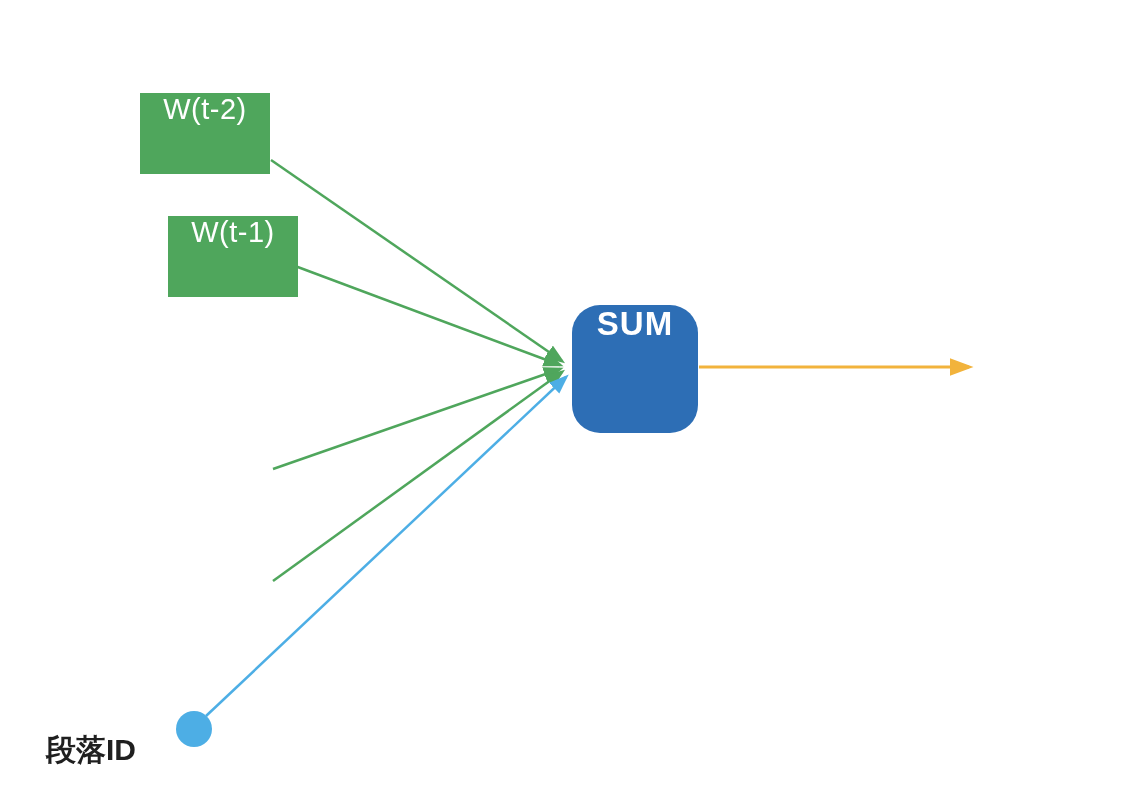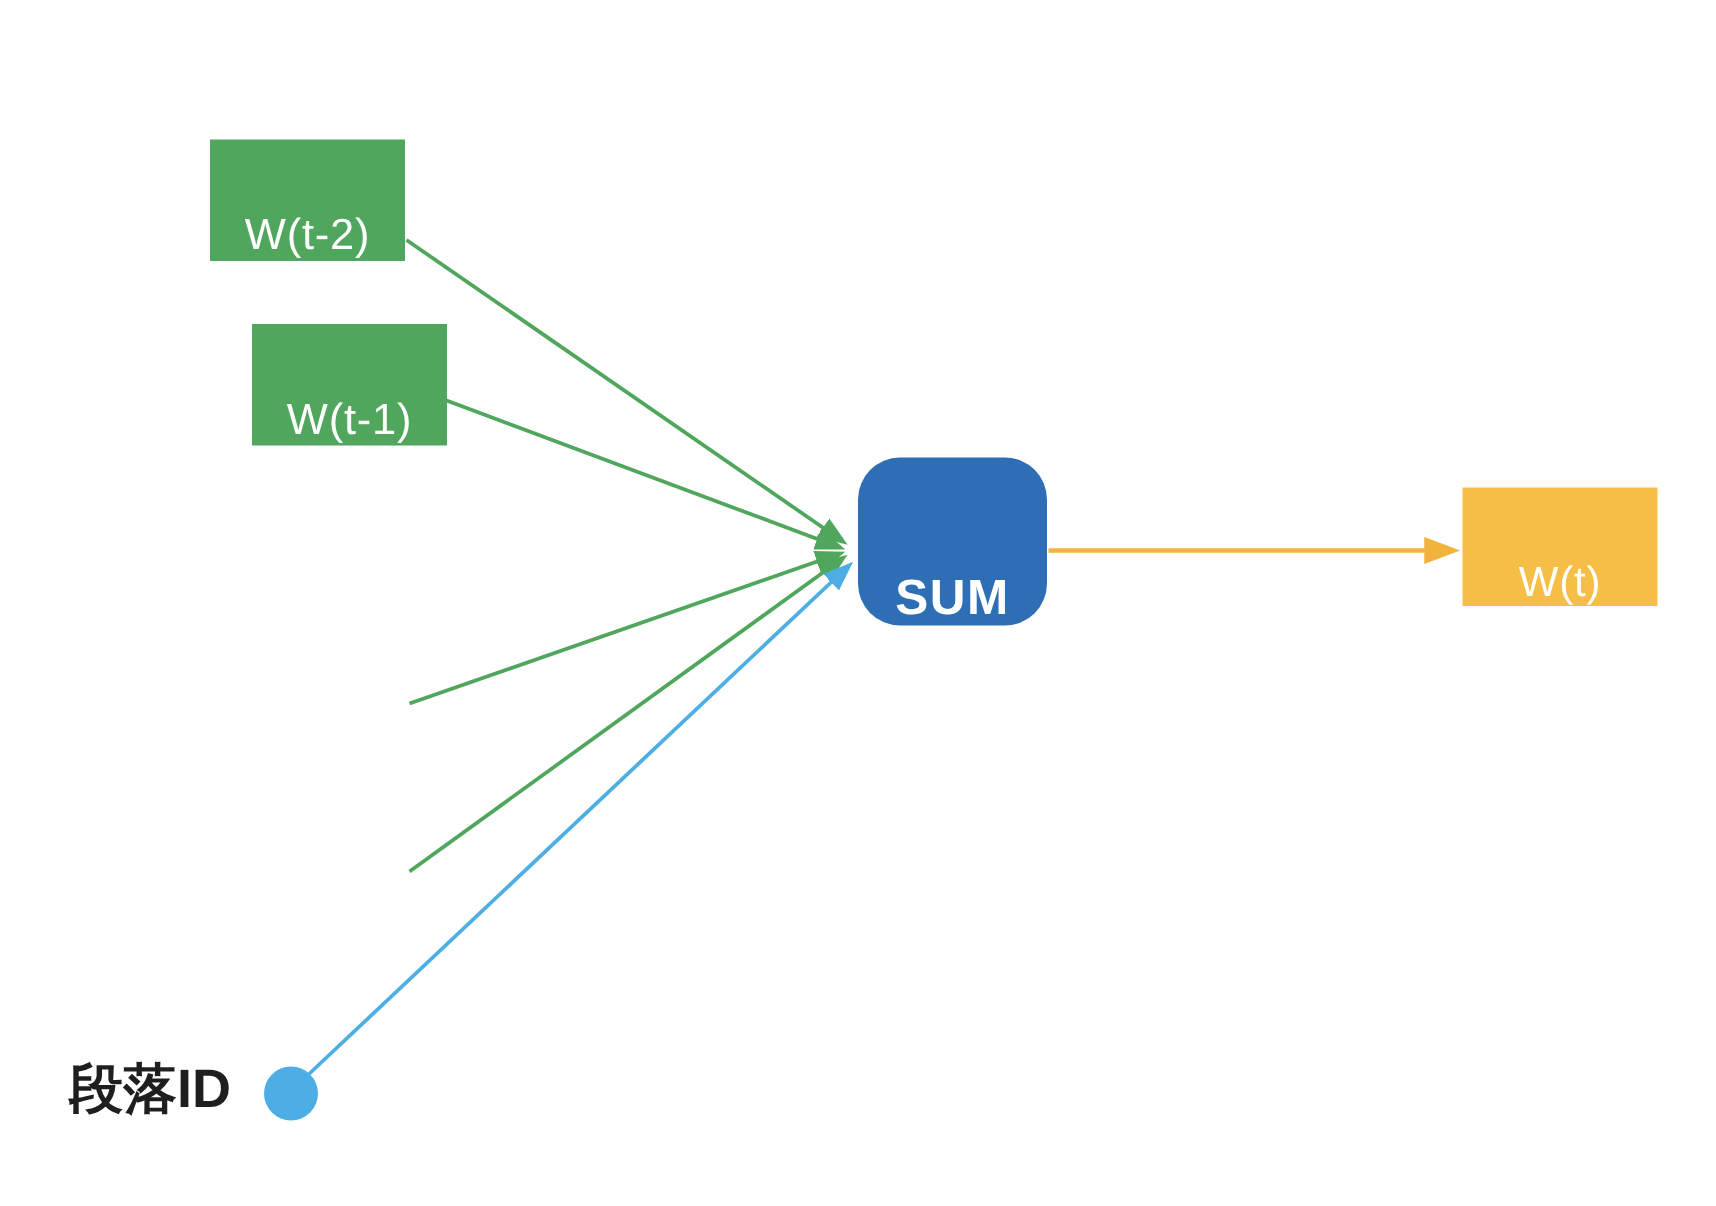--- a/index.html
+++ b/index.html
@@ -19,21 +19,21 @@
     position: absolute;
     left: 0;
     top: 0;
     width: 1144px;
     height: 804px;
     pointer-events: none;
   }
   .node {
     position: absolute;
     display: flex;
-    align-items: flex-end;
+    align-items: flex-start;
     justify-content: center;
     color: #ffffff;
     box-sizing: border-box;
   }
   .node-green {
     left: 140px;
     width: 130px;
     height: 81px;
     background: #4FA65C;
     font-size: 29px;
@@ -41,46 +41,46 @@
     letter-spacing: 0.5px;
   }
   .node-green.g0 { top: 93px; }
   .node-green.g1 { top: 216px; margin-left: 28px; }
   .node-green.g2 { top: 426px; }
   .node-green.g3 { top: 540px; }
   .node-sum {
     left: 572px;
     top: 305px;
     width: 126px;
-    height: 112px;
+    height: 128px;
     background: #2D6EB5;
     border-radius: 28px;
     font-size: 33px;
     font-weight: 600;
     letter-spacing: 1px;
   }
   .node-output {
     left: 975px;
     top: 325px;
     width: 130px;
     height: 79px;
     background: #F5BF47;
     font-size: 28px;
     font-weight: 300;
     letter-spacing: 0.5px;
   }
   .paragraph-label {
     position: absolute;
     left: 46px;
-    top: 708px;
+    top: 732px;
     width: 120px;
     height: 36px;
     line-height: 36px;
     color: #1F1F1F;
-    font-size: 36px;
+    font-size: 30px;
     font-weight: 700;
   }
 </style>
 </head>
 <body>
 
 <div class="canvas">
 
   <svg class="edges" width="1144" height="804" viewBox="0 0 1144 804" xmlns="http://www.w3.org/2000/svg">
     <defs>
@@ -109,19 +109,16 @@
     <span>W(t-2)</span>
   </div>
   <div class="node node-green g1">
     <span>W(t-1)</span>
   </div>
 
   <div class="node node-sum">
     <span>SUM</span>
   </div>
 
-  <div class="node node-output">
-    <span>W(t)</span>
-  </div>
 
   <div class="paragraph-label">段落ID</div>
 
 </div>
 
 </body></html>

